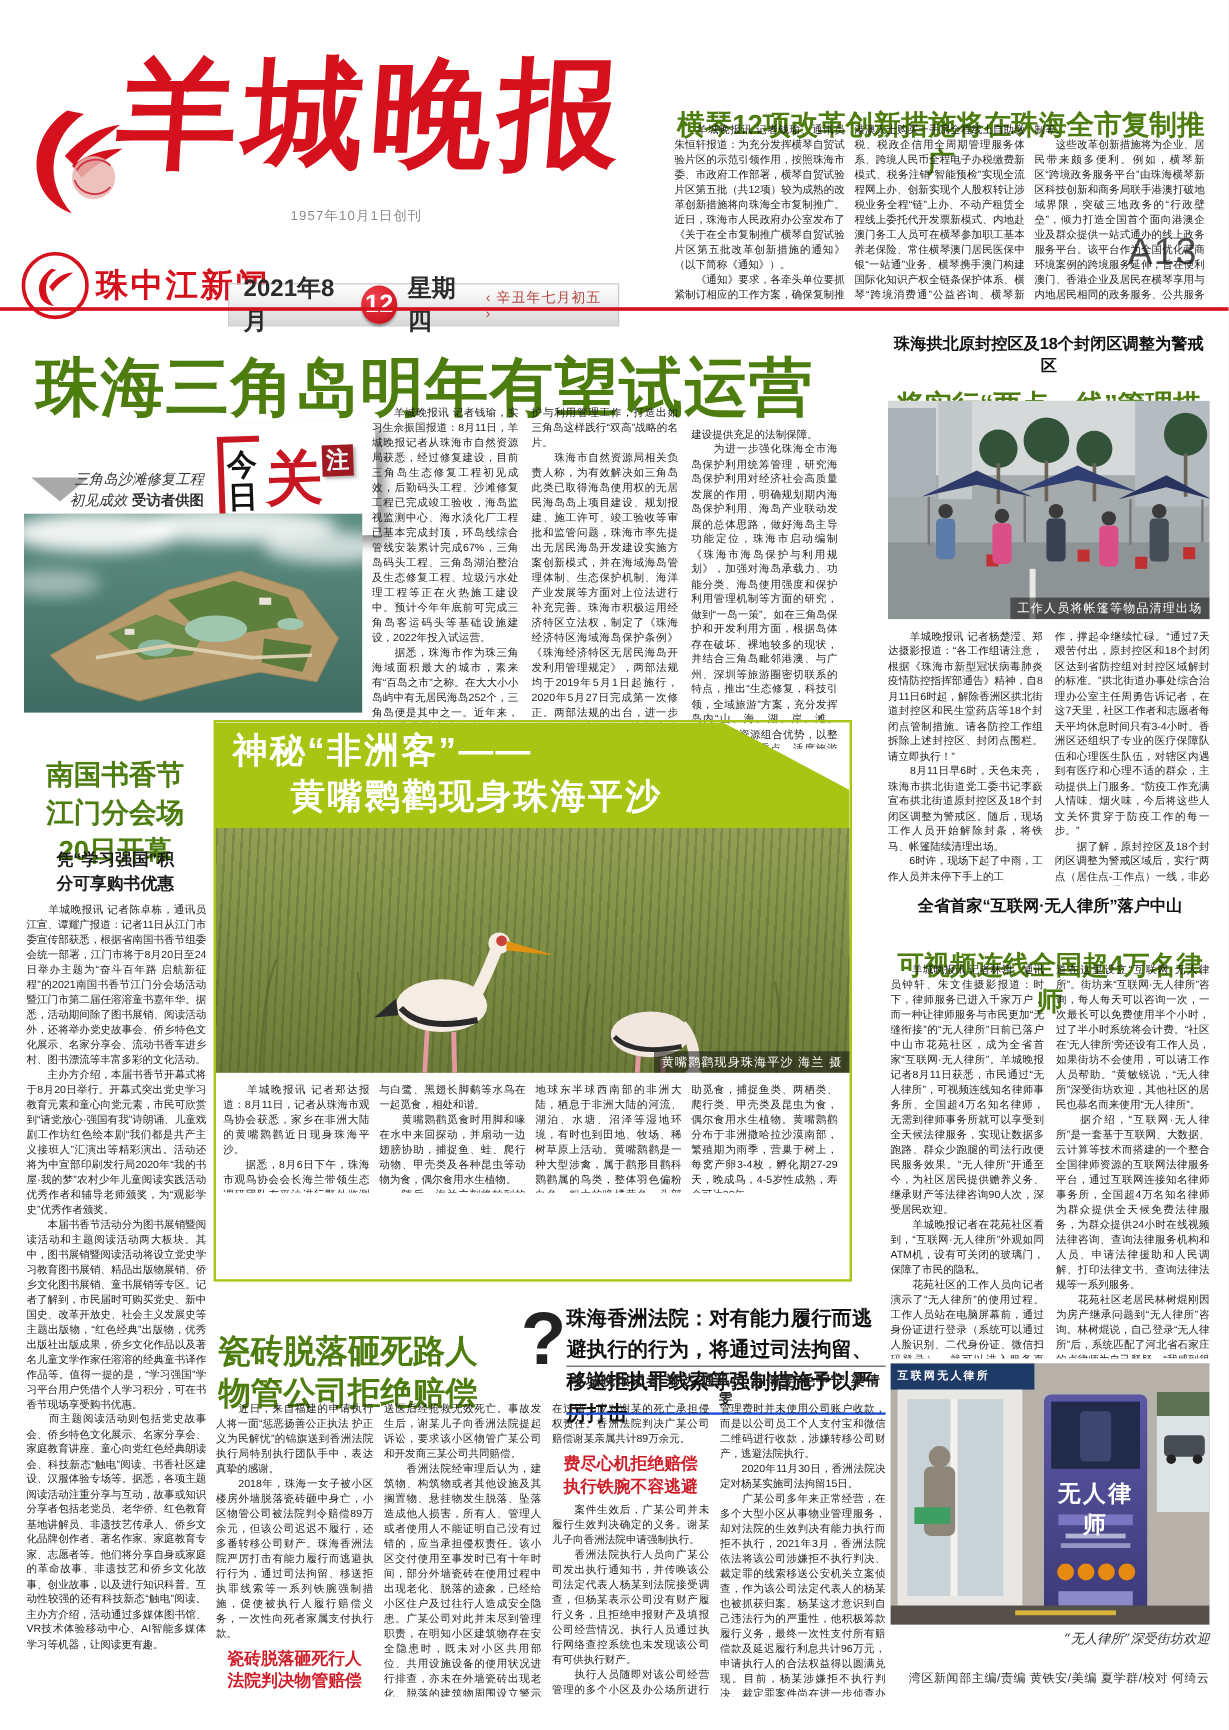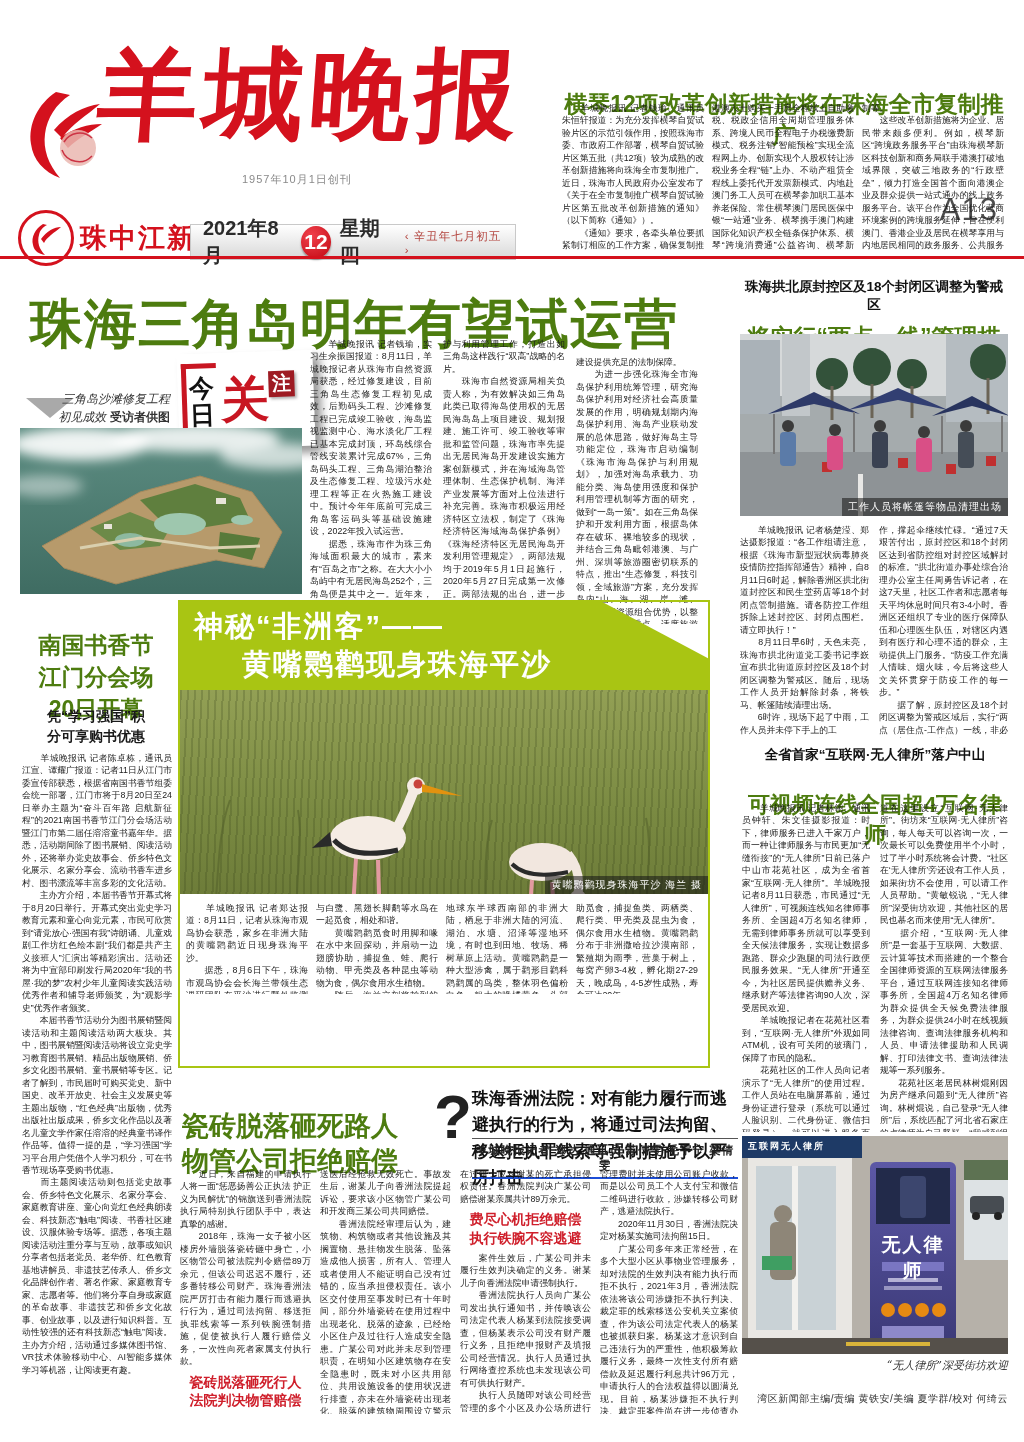--- a/index.html
+++ b/index.html
@@ -80,21 +80,21 @@
   <div class="abs founded" style="left:242px;top:172px">1957年10月1日创刊</div>
   <div class="abs pageno" style="right:26px;top:192px">A13</div>
 
   <div class="abs sealring" style="left:18px;top:210px">
     <svg width="34" height="34" viewBox="0 0 34 34">
       <path d="M14,3 C6,8 2,16 4,24 C5,30 10,33 16,34 C10,28 8,21 10,14 C11,9 14,6 18,4 Z" fill="#d4111d"></path>
       <path d="M12,18 C18,10 25,6 32,6 C25,12 18,16 15,22 Z" fill="#d4111d"></path>
     </svg>
   </div>
   <div class="abs section-name" style="left:80px;top:220px">珠中江新闻</div>
-  <div class="abs date-strip" style="left:190px;top:224px;width:300px">
+  <div class="abs date-strip" style="left:190px;top:236px;width:300px">
     <span class="date-ym">2021年8月</span>
     <span class="date-day">12</span>
     <span class="date-week">星期四</span>
     <span class="date-lunar">‹ 辛丑年七月初五 ›</span>
   </div>
   <div class="abs rule-red" style="left:0;top:256px;width:1024px;height:3px"></div>
 
   <div class="abs headline center" style="left:560px;top:64px;width:448px;font-size:23px">横琴12项改革创新措施将在珠海全市复制推广</div>
   <div class="abs body-col" style="left:562px;top:102px;width:142px;height:150px">　　羊城晚报讯 记者钱瑜、通讯员朱恒轩报道：为充分发挥横琴自贸试验片区的示范引领作用，按照珠海市委、市政府工作部署，横琴自贸试验片区第五批（共12项）较为成熟的改革创新措施将向珠海全市复制推广。近日，珠海市人民政府办公室发布了《关于在全市复制推广横琴自贸试验片区第五批改革创新措施的通知》（以下简称《通知》）。
 　　《通知》要求，各牵头单位要抓紧制订相应的工作方案，确保复制推广工作落到实处，取得实效。

